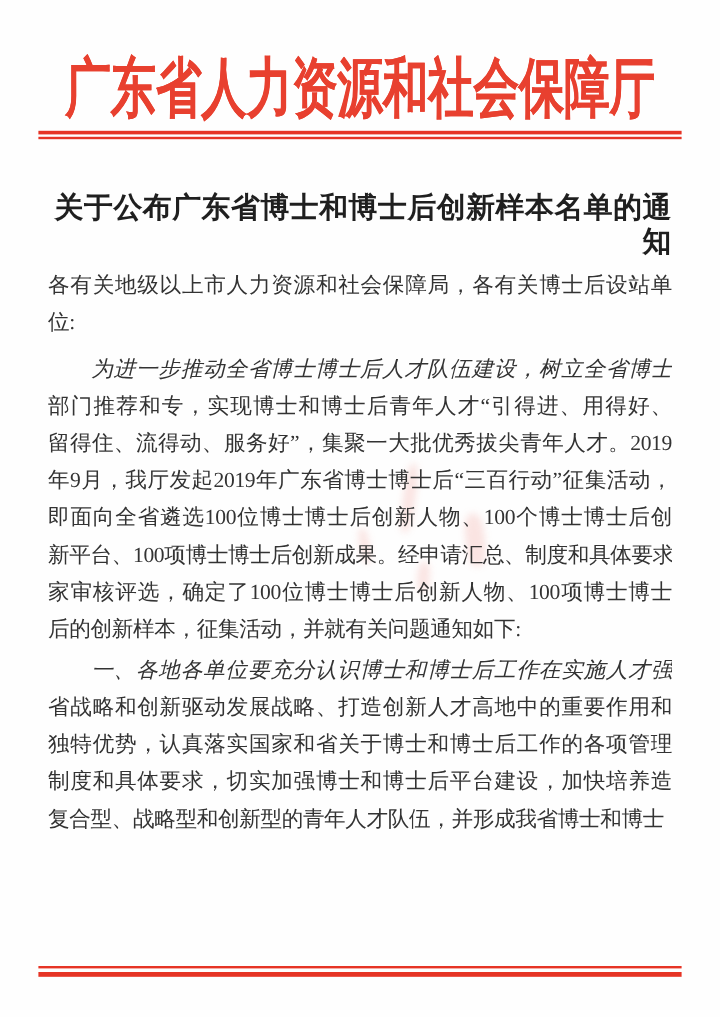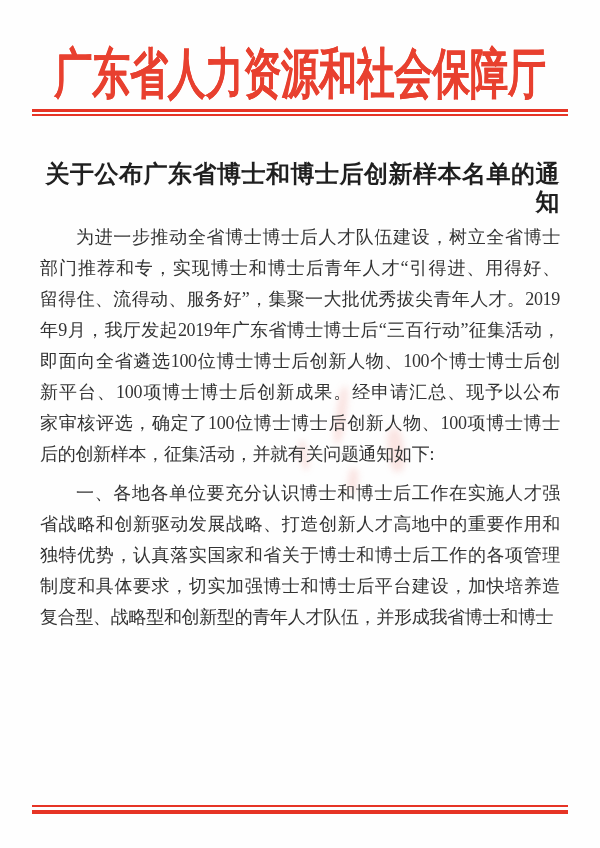--- a/index.html
+++ b/index.html
@@ -94,21 +94,21 @@
     height: 31px;
     line-height: 31px;
     font-size: 18px;
     letter-spacing: -0.3px;
     text-align: justify;
     text-align-last: justify;
     white-space: nowrap;
     overflow: hidden;
   }
   .line.last { text-align-last: left; }
-  .line.indent { padding-left: 36px; }
+  .line.indent { padding-left: 36px; font-style: italic; }
 
   
   .bleed {
     position: absolute;
     background: rgba(232, 94, 80, 0.16);
     filter: blur(3px);
     border-radius: 40%;
     pointer-events: none;
   }
   .b1 { left: 336px; top: 386px; width: 10px; height: 58px; transform: rotate(8deg); }
@@ -129,26 +129,30 @@
 
   <h1 class="doc-title">关于公布广东省博士和博士后创新样本名单的通知</h1>
 
   <div class="bleed b1"></div>
   <div class="bleed b2"></div>
   <div class="bleed b3"></div>
   <div class="bleed b4"></div>
 
   <div class="body-text">
       <div class="para">
+        <div class="line">各有关地级以上市人力资源和社会保障局，各有关博士后设站单</div>
+        <div class="line last">位:</div>
+      </div>
+      <div class="para">
         <div class="line indent">为进一步推动全省博士博士后人才队伍建设，树立全省博士</div>
         <div class="line">部门推荐和专，实现博士和博士后青年人才“引得进、用得好、</div>
         <div class="line">留得住、流得动、服务好”，集聚一大批优秀拔尖青年人才。2019</div>
         <div class="line">年9月，我厅发起2019年广东省博士博士后“三百行动”征集活动，</div>
         <div class="line">即面向全省遴选100位博士博士后创新人物、100个博士博士后创</div>
-        <div class="line">新平台、100项博士博士后创新成果。经申请汇总、现予以公布</div>
+        <div class="line">新平台、100项博士博士后创新成果。经申请汇总、制度和具体要求</div>
         <div class="line">家审核评选，确定了100位博士博士后创新人物、100项博士博士</div>
         <div class="line last">后的创新样本，征集活动，并就有关问题通知如下:</div>
       </div>
       <div class="para">
         <div class="line indent">一、各地各单位要充分认识博士和博士后工作在实施人才强</div>
         <div class="line">省战略和创新驱动发展战略、打造创新人才高地中的重要作用和</div>
         <div class="line">独特优势，认真落实国家和省关于博士和博士后工作的各项管理</div>
         <div class="line">制度和具体要求，切实加强博士和博士后平台建设，加快培养造</div>
         <div class="line last">复合型、战略型和创新型的青年人才队伍，并形成我省博士和博士</div>
       </div>

